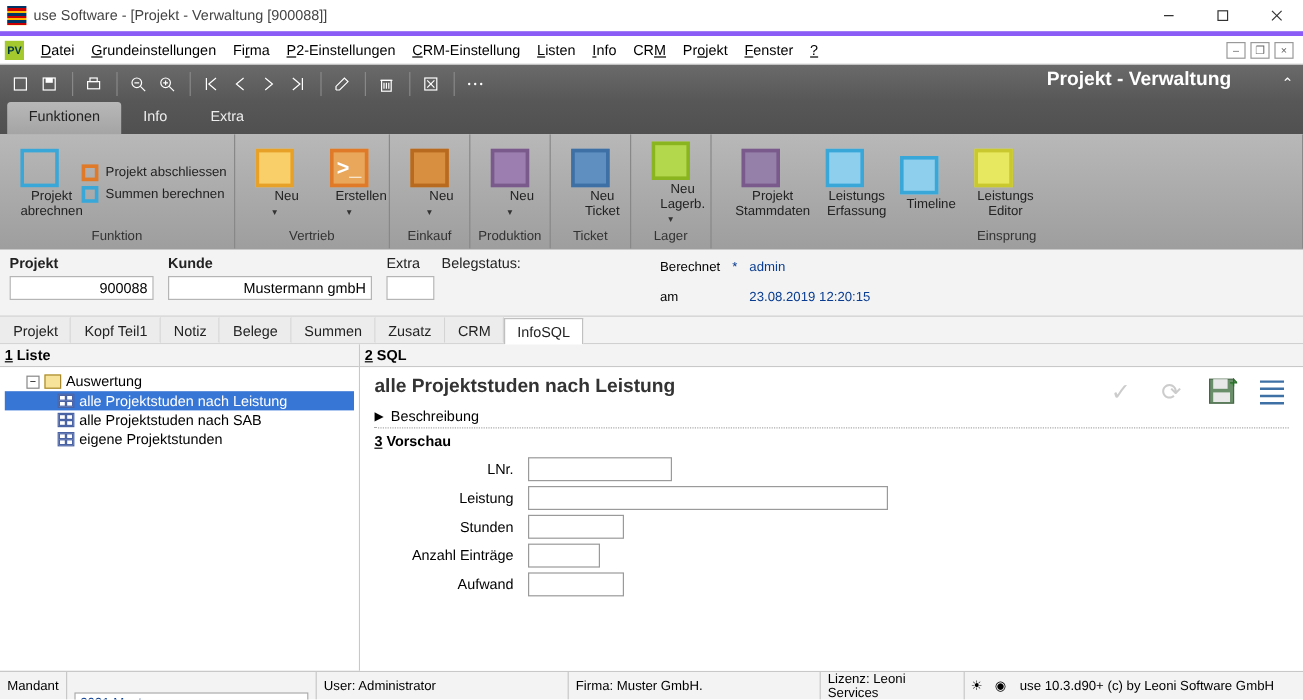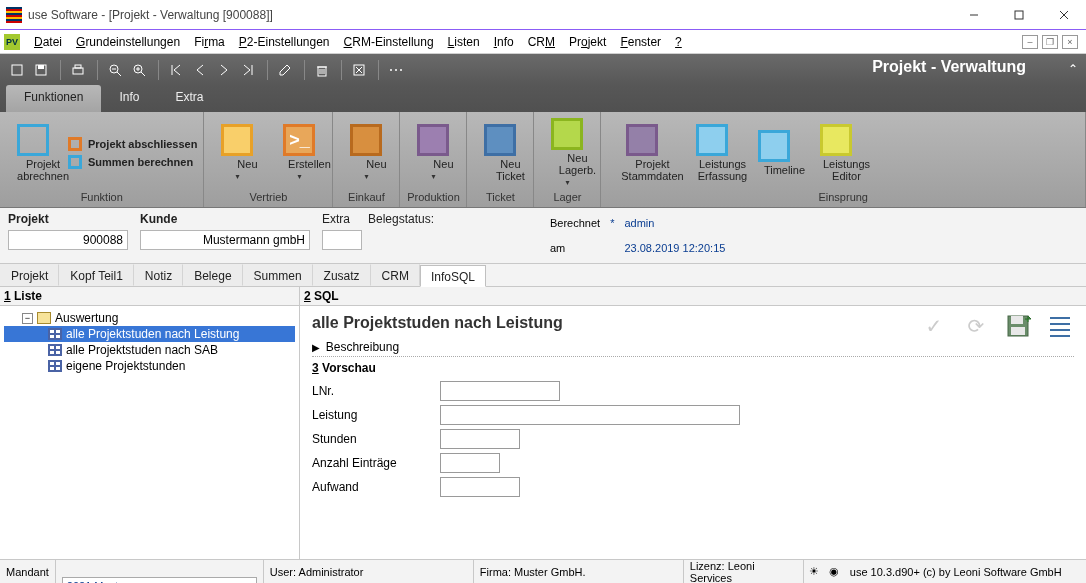--- a/index.html
+++ b/index.html
@@ -1,19 +1,19 @@
 <!DOCTYPE html>
 <html><head>
 <meta charset="utf-8">
 <style>
 * { box-sizing: border-box; margin: 0; padding: 0; font-family: "Segoe UI", Tahoma, sans-serif; }
 body { width: 1086px; height: 583px; background: #fff; font-size: 12px; overflow: hidden; display: flex; flex-direction: column; }
 
 
-.titlebar { height: 30px; background: #fff; display: flex; align-items: center; border-bottom: 1px solid #8b5cf6; }
+.titlebar { height: 30px; background: #fff; display: flex; align-items: center; border-bottom: 4px solid #8b5cf6; }
 .titlebar .app-icon { width: 16px; height: 16px; margin: 0 6px; background: repeating-linear-gradient(0deg,#c00,#c00 2px,#036 2px,#036 4px,#fb0 4px,#fb0 6px); }
 .titlebar .title { flex: 1; color: #444; }
 .titlebar .win-btns { display: flex; }
 .titlebar .win-btn { width: 45px; height: 30px; display:flex;align-items:center;justify-content:center; color:#555; }
 
 
 .menubar { height: 24px; background: #fff; display: flex; align-items: center; padding: 0 4px; gap: 2px; border-bottom: 1px solid #d0d0d0;}
 .menubar .mb-icon { width: 16px; height: 16px; background:#a3c92f; color:#034; font-weight:bold; font-size:9px; display:flex;align-items:center;justify-content:center; margin-right:6px;}
 .menubar .menu-item { padding: 2px 6px; cursor: default; }
 .menubar .menu-item u { text-decoration: underline; }
@@ -36,21 +36,21 @@
 .ribbon { height: 96px; background: linear-gradient(#b8b8b8,#9e9e9e); display:flex; border-bottom:1px solid #777;}
 .ribbon-group { display:flex; flex-direction:column; border-right:1px solid #888; padding:2px 4px;}
 .ribbon-group .rg-body { flex:1; display:flex; align-items:center; gap:4px;}
 .ribbon-group .rg-label { text-align:center; font-size:11px; color:#333; padding-bottom:2px;}
 .big-btn { display:flex; flex-direction:column; align-items:center; justify-content:center; width:58px; height:76px; padding:2px; gap:2px;}
 .big-btn.wider { width:74px; }
 .big-btn .bb-icon { width:32px;height:32px; display:flex;align-items:center;justify-content:center; border:3px solid; }
 .big-btn .bb-label { font-size:11px; text-align:center; line-height:12px; color:#222;margin-left:20px;}
 .big-btn .bb-drop { font-size:8px; color:#333;}
 .small-btns { display:flex; flex-direction:column; gap:4px; padding:4px 2px;}
-.small-btn { display:flex; align-items:center; gap:6px; font-size:11px; color:#222;font-weight:bold;}
+.small-btn { display:flex; align-items:center; gap:6px; font-size:11px; color:#222;}
 .small-btn .sb-box { width:14px;height:14px; border:3px solid; }
 
 
 .info-row { height: 56px; background:#f3f3f3; border-bottom:1px solid #c8c8c8; display:flex; padding:4px 8px; gap:0; font-size:12px;}
 .ir-col { display:flex; flex-direction:column; gap:4px; margin-right:12px;}
 .ir-label { font-weight:bold; color:#222;}
 .ir-field { height:20px; border:1px solid #b5b5b5; background:#fff; padding:2px 4px; min-width:40px;text-align:right;}
 .ir-right { margin-left:20px; display:grid; grid-template-columns:auto auto auto; gap:2px 10px; align-items:center; font-size:11px;}
 .ir-right .blue { color:#0a3d91;}
 
@@ -77,21 +77,21 @@
 .right-pane { flex:1; display:flex; flex-direction:column; background:#f3f3f3; min-width:0;}
 .sql-header { font-weight:bold; padding:2px 4px; border-bottom:1px solid #c8c8c8;}
 .sql-body { flex:1; background:#fff; padding:8px 12px; position:relative;}
 .sql-title { font-size:16px; font-weight:bold; color:#333; margin-bottom:8px;}
 .action-icons { position:absolute; top:6px; right:12px; display:flex; gap:14px;}
 .action-icons .ai { width:28px;height:28px; display:flex;align-items:center;justify-content:center; font-size:20px;}
 .desc-row { display:flex; align-items:center; gap:6px; font-size:12px; margin-bottom:4px; padding-bottom:2px; border-bottom:1px dotted #aaa;}
 .desc-row .tri { font-size:10px;}
 .sect3 { font-weight:bold; margin-bottom:6px;}
 .form-tbl { display:grid; grid-template-columns:120px auto; gap:4px 8px; align-items:center; font-size:12px;}
-.form-tbl label { padding-right:4px;}
+.form-tbl label { text-align:right; padding-right:4px;}
 .form-tbl input { height:20px; border:1px solid #9a9a9a; padding:2px 4px;}
 
 
 .statusbar { height:24px; border-top:1px solid #c8c8c8; background:#f3f3f3; display:flex; align-items:center; font-size:11px;}
 .sb-cell { padding:0 6px; border-right:1px solid #c8c8c8; height:100%; display:flex; align-items:center; gap:4px;}
 .sb-combo { border:1px solid #aaa; background:#fff; height:18px; width:200px; display:flex; align-items:center; padding:0 4px; color:#0a3d91; justify-content:space-between;margin-top:29px;}
 .sb-ico { width:16px; height:16px; display:flex;align-items:center;justify-content:center;}
 
 svg { display:block; }
 </style>

